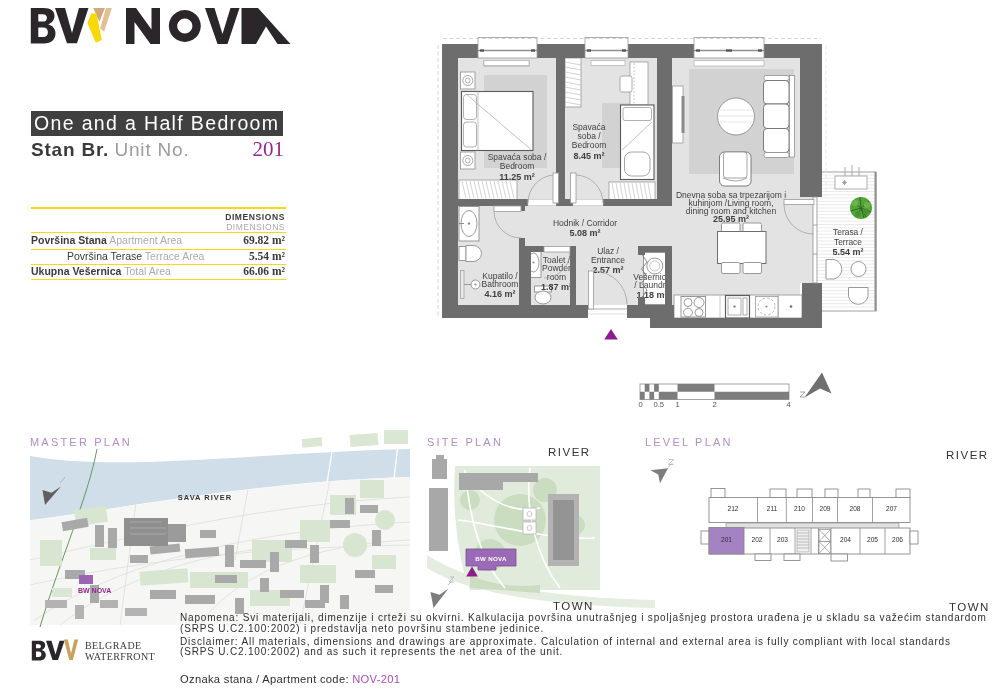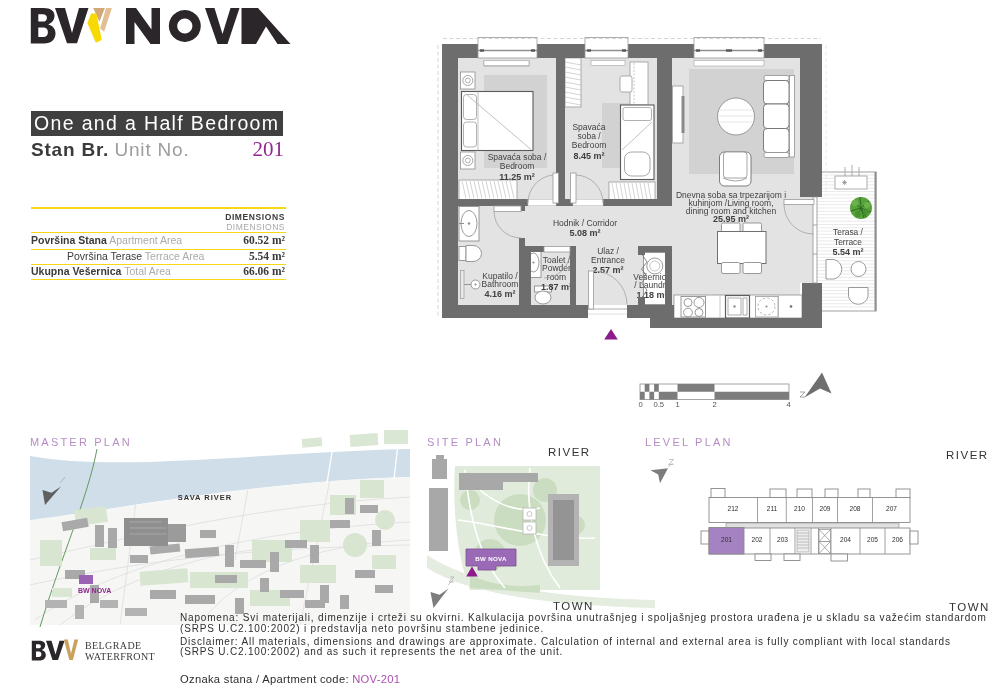--- a/index.html
+++ b/index.html
@@ -44,21 +44,21 @@
   <div class="abs" style="left:0;top:0;width:255px;height:1.5px;background:#f6d815"></div>
 
   <div class="abs" style="right:1px;top:6px;text-align:right;font-size:8.5px;line-height:8.5px;">
     <div style="color:#3b3a3c;font-weight:bold;letter-spacing:0.6px;">DIMENSIONS</div>
     <div style="color:#a8a8a8;letter-spacing:0.5px;margin-top:1.5px;margin-left:20px;">DIMENSIONS</div>
   </div>
   <div class="abs" style="left:0;top:24.5px;width:255px;height:1.5px;background:#f6d815"></div>
 
   <div class="abs" style="left:0;top:26px;width:255px;height:15px;font-size:10.5px;line-height:15px;white-space:nowrap;">
     <span style="color:#3b3a3c;font-weight:bold;">Površina Stana</span><span style="color:#ababab;"> Apartment Area</span>
-    <span style="position:absolute;right:1px;color:#3b3a3c;font-weight:bold;font-family:'Liberation Serif',serif;font-size:11.5px;">60.52 m²</span>
+    <span style="position:absolute;right:1px;color:#3b3a3c;font-weight:bold;font-family:'Liberation Serif',serif;font-size:11.5px;">69.82 m²</span>
   </div>
   <div class="abs" style="left:0;top:41.5px;width:255px;height:1.5px;background:#f6d815"></div>
 
   <div class="abs" style="left:0;top:42px;width:255px;height:15px;font-size:10.5px;line-height:15px;white-space:nowrap;">
     <span style="color:#3b3a3c;font-weight:normal;margin-left:36px;">Površina Terase</span><span style="color:#ababab;"> Terrace Area</span>
     <span style="position:absolute;right:1px;color:#3b3a3c;font-weight:bold;font-family:'Liberation Serif',serif;font-size:11.5px;">5.54 m²</span>
   </div>
   <div class="abs" style="left:0;top:56.5px;width:255px;height:1.5px;background:#f6d815"></div>
 
   <div class="abs" style="left:0;top:57px;width:255px;height:15px;font-size:10.5px;line-height:15px;white-space:nowrap;">

